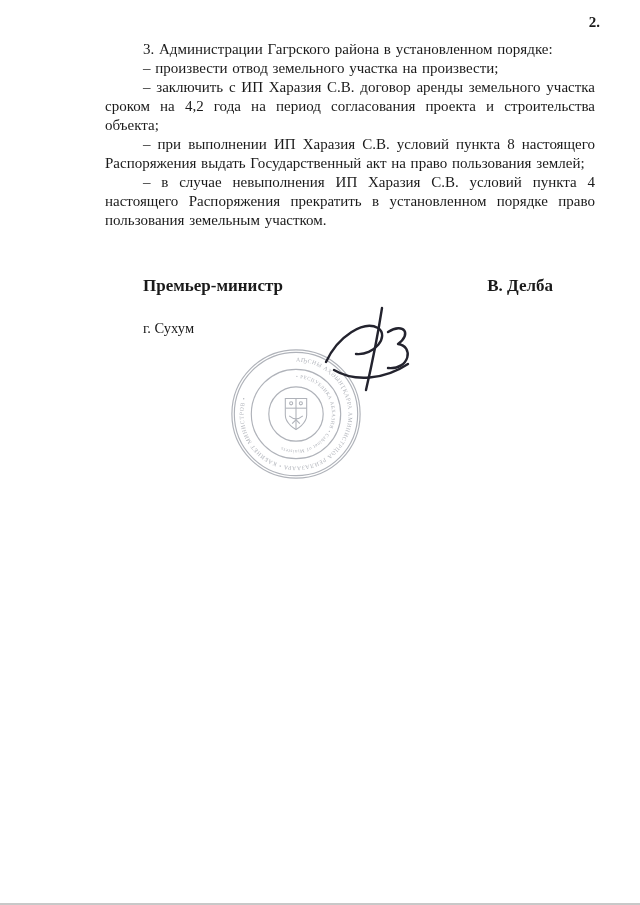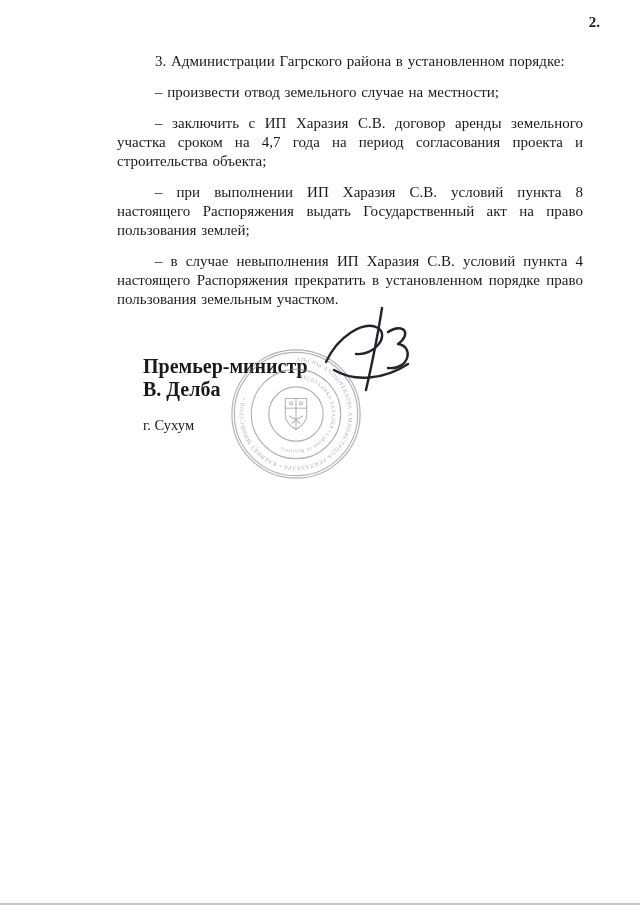--- a/index.html
+++ b/index.html
@@ -18,39 +18,38 @@
     position: absolute;
     top: 14px;
     right: 40px;
     font-size: 15px;
     font-weight: 700;
   }
   .body-text {
     padding: 40px 45px 0 105px;
   }
   .para {
-    margin: 12px;
+    margin: 0;
     text-indent: 38px;
     text-align: justify;
     font-size: 15px;
     line-height: 19px;
     word-spacing: 1px;
   }
   .sign-row {
     margin-top: 46px;
     padding-left: 143px;
     padding-right: 87px;
     display: flex;
     justify-content: space-between;
     font-weight: 700;
-    font-size: 20px;
-    flex-direction: column;
+    font-size: 17px;
   }
   .meta {
-    margin-top: 12px;
+    margin-top: 20px;
     padding-left: 143px;
     font-size: 14.5px;
     line-height: 24px;
   }
   .meta div { margin: 0; }
   .seal {
     position: absolute;
     left: 228px;
     top: 346px;
     width: 136px;
@@ -69,22 +68,22 @@
 </style>
 </head>
 <body>
 
 <div class="page">
 
   <div class="page-number">2.</div>
 
   <div class="body-text">
     <p class="para">3. Администрации Гагрского района в установленном порядке:</p>
-    <p class="para">– произвести отвод земельного случае на местности;</p>
-    <p class="para">– заключить с ИП Харазия С.В. договор аренды земельного участка сроком на 4,7 года на период согласования проекта и строительства объекта;</p>
+    <p class="para">– произвести отвод земельного участка на произвести;</p>
+    <p class="para">– заключить с ИП Харазия С.В. договор аренды земельного участка сроком на 4,2 года на период согласования проекта и строительства объекта;</p>
     <p class="para">– при выполнении ИП Харазия С.В. условий пункта 8 настоящего Распоряжения выдать Государственный акт на право пользования землей;</p>
     <p class="para">– в случае невыполнения ИП Харазия С.В. условий пункта 4 настоящего Распоряжения прекратить в установленном порядке право пользования земельным участком.</p>
   </div>
 
   <div class="sign-row">
     <span>Премьер-министр</span>
     <span>В. Делба</span>
   </div>
 
   <div class="meta">

